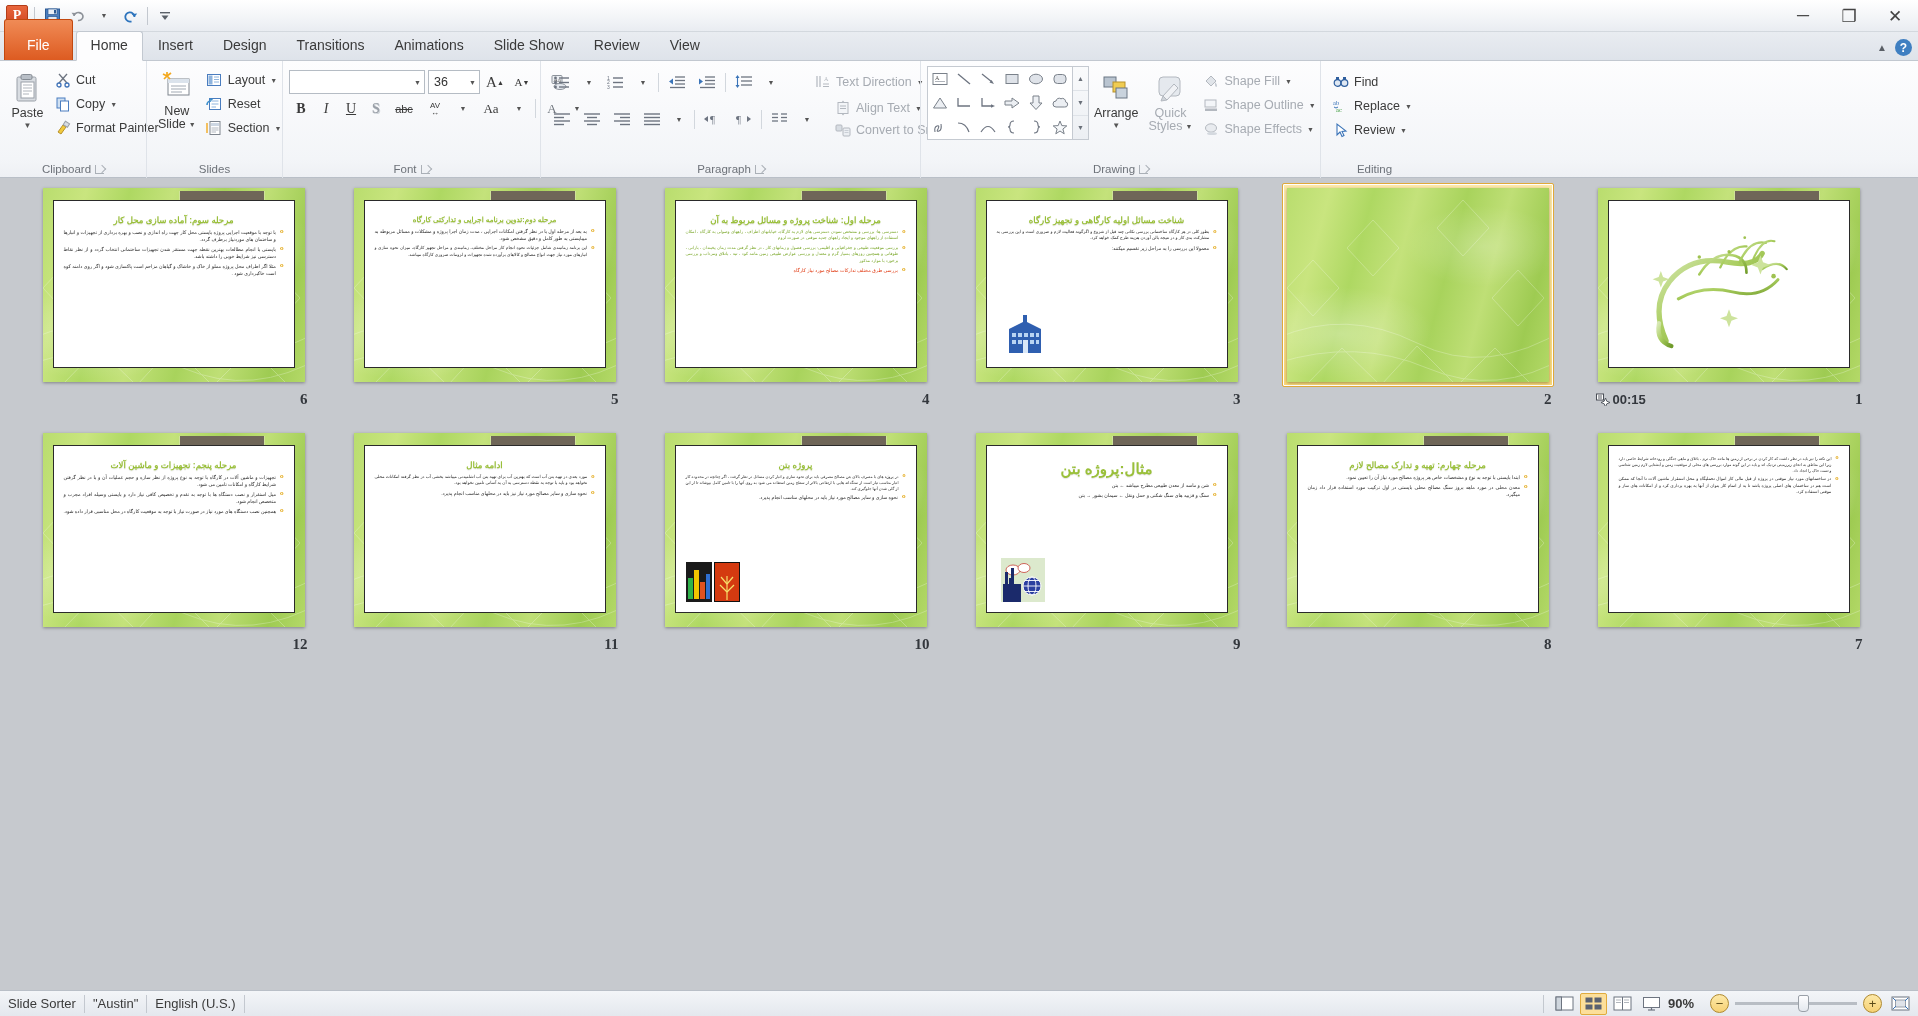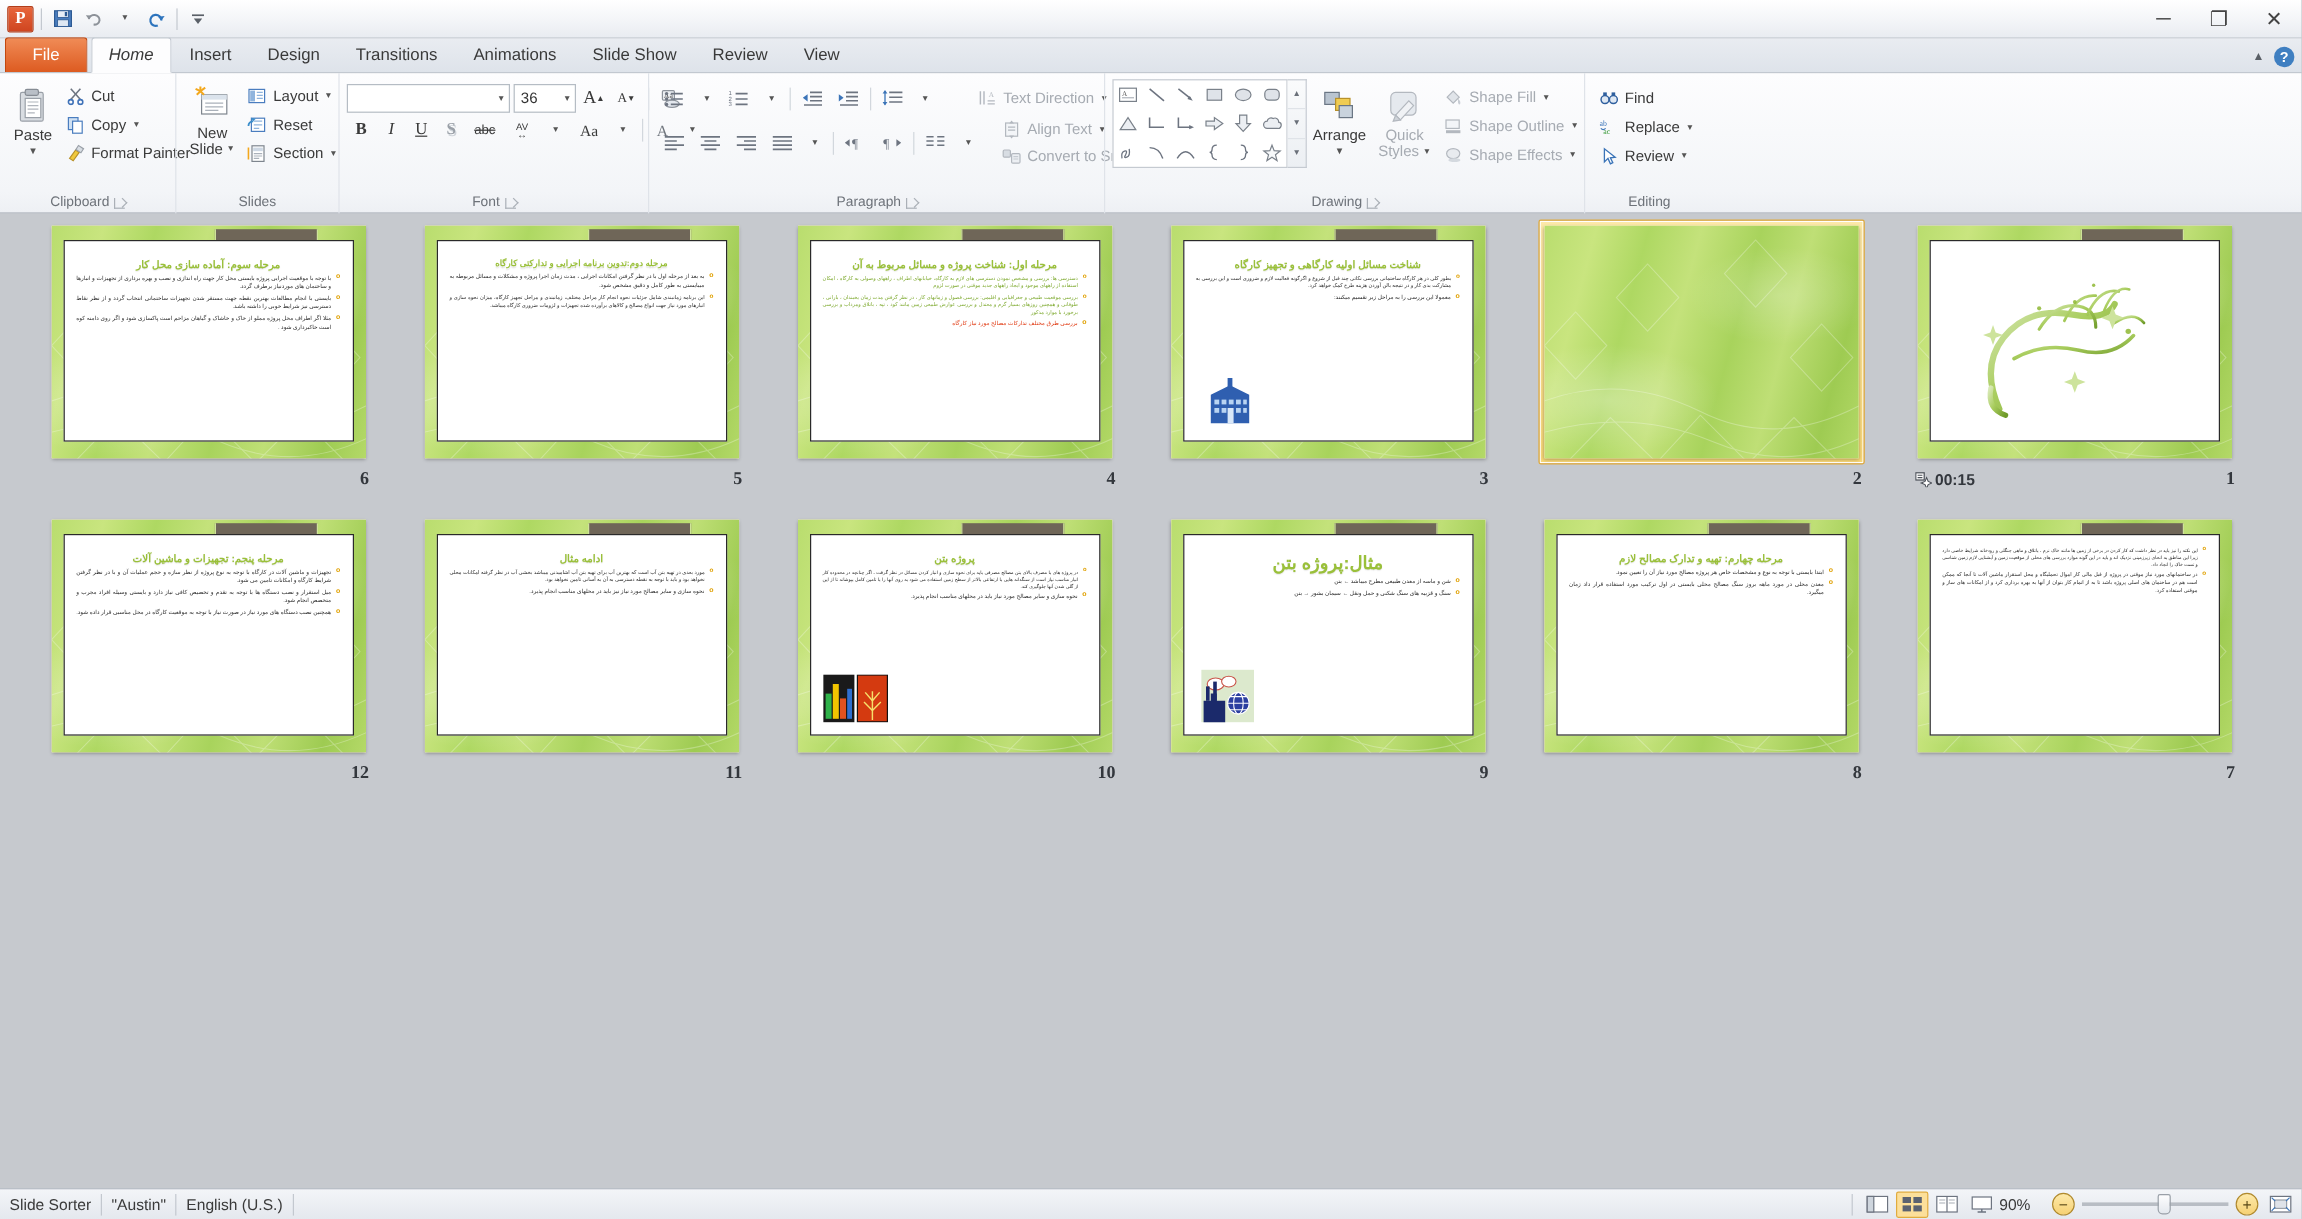--- a/index.html
+++ b/index.html
@@ -61,28 +61,27 @@
     font-size: 14px; color: #3a3a3a;
     border: 1px solid transparent;
     border-bottom: none;
     border-radius: 3px 3px 0 0;
     line-height: 18px;
   }
   .tab.file {
     background: linear-gradient(#f08b56, #dd5b21);
     color: #fff; font-weight: normal;
     border-color: #c2480f;
-    margin-right: 3px; padding: 4px 22px 6px;
+    margin-right: 3px; padding: 16px 22px 6px;
   }
   .tab.active {
     background: #fdfdfe;
     border-color: #c2c8d0;
     border-bottom: 1px solid #fdfdfe;
     margin-bottom: -1px;
-    font-style: italic;
   }
   .tab-right-icons {
     position: absolute; right: 6px; bottom: 4px;
     display: flex; gap: 8px; align-items: center;
     color: #5a5f66; font-size: 14px;
   }
   .help-circle {
     width: 17px; height: 17px; border-radius: 50%;
     background: #3f7fc1; color: #fff;
     font-size: 12px; font-weight: bold;
@@ -316,21 +315,21 @@
     display: flex; align-items: center; justify-content: center;
     font-size: 13px; color: #5a4a18; line-height: 1;
   }
   .zs-track { width: 122px; height: 3px; background: #b8bdc4; position: relative; margin: 0 6px; }
   .zs-thumb {
     position: absolute; left: 52%; top: -7px;
     width: 11px; height: 17px;
     background: linear-gradient(#fdfdfe,#e4e8ee);
     border: 1px solid #9aa0a8; border-radius: 2px 2px 4px 4px;
   }
-  .zoom-pct { min-width: 38px; text-align: left; padding-right: 8px; }
+  .zoom-pct { min-width: 38px; text-align: center; padding-right: 8px; font-weight: bold; }
   .fitwin {
     width: 24px; height: 20px; display: flex; align-items: center; justify-content: center;
   }
   svg { display: block; }
 </style>
 </head>
 <body>
 
 <div class="titlebar">
   <div class="qat">

